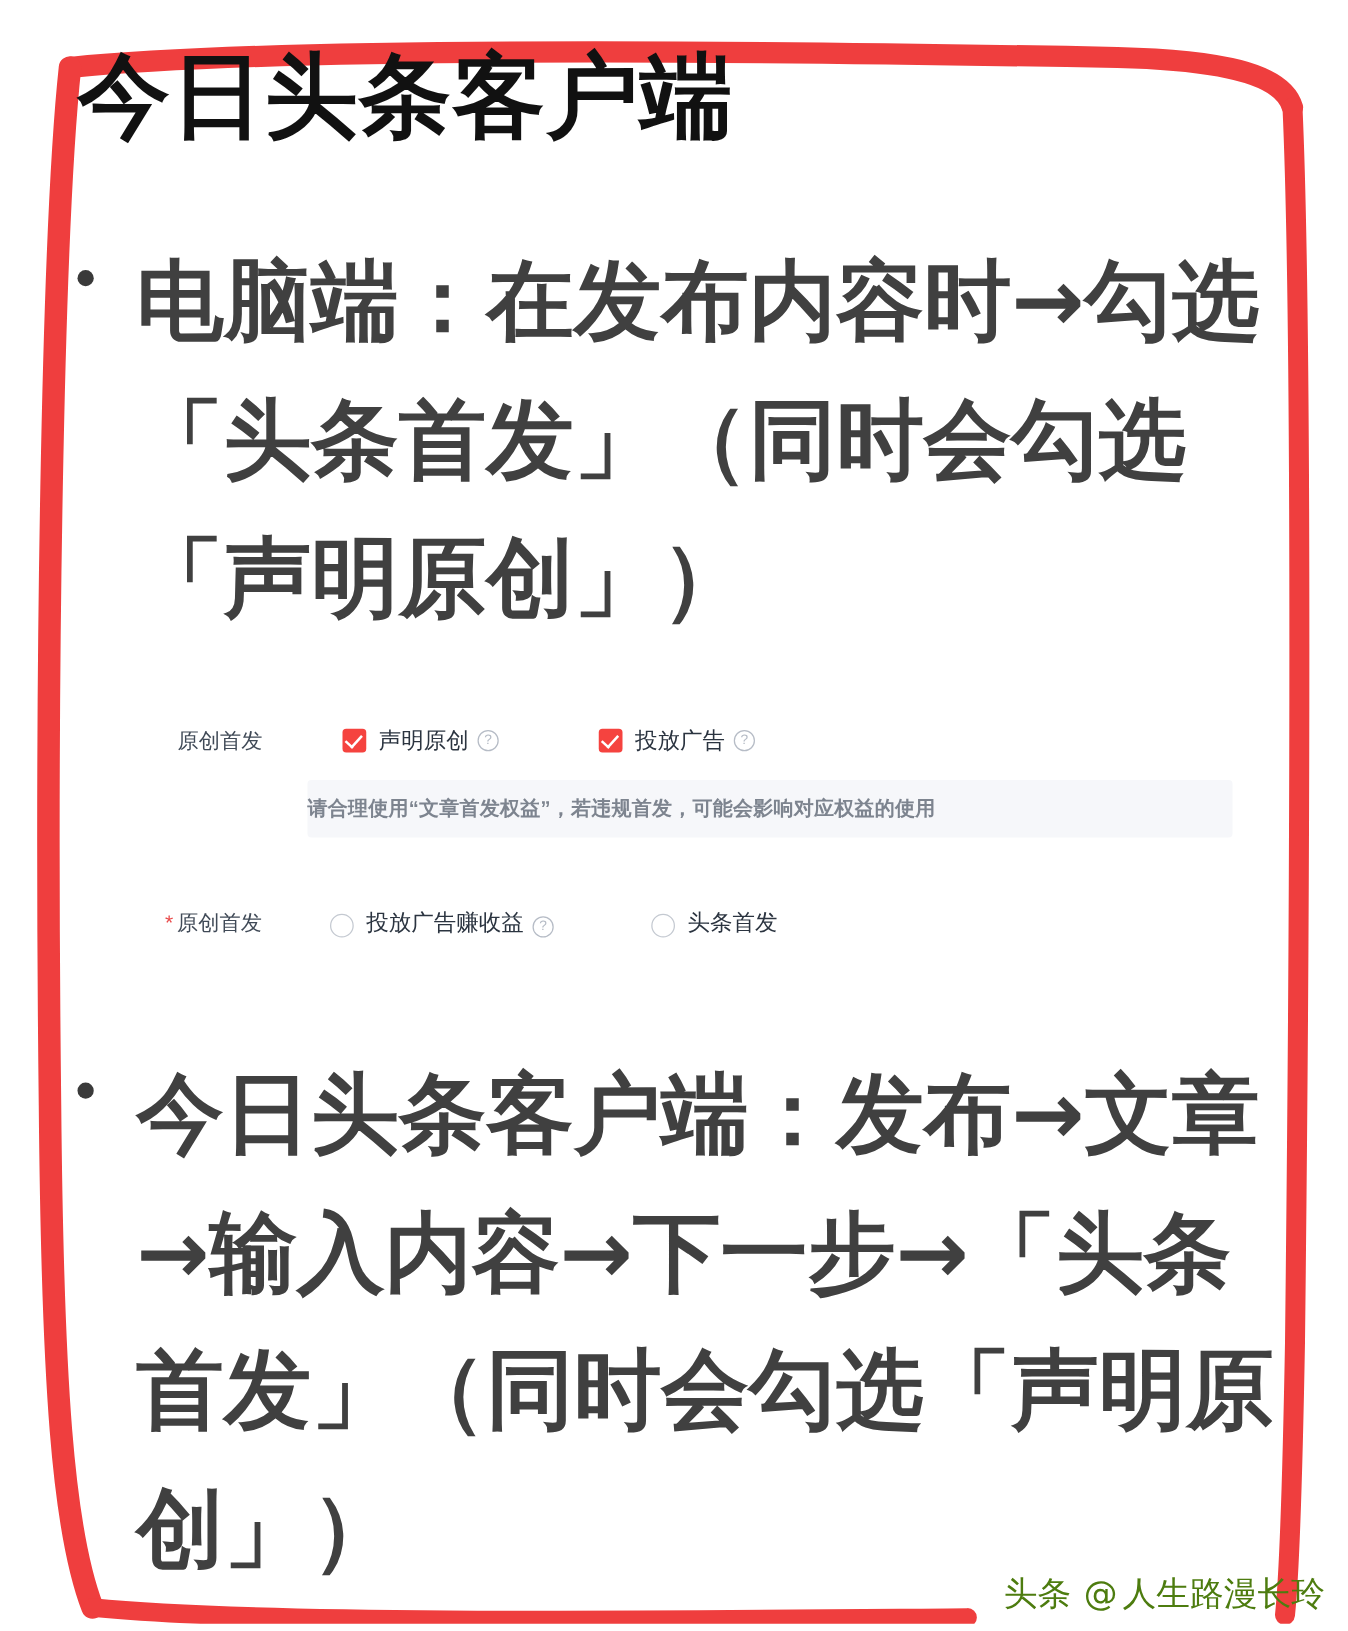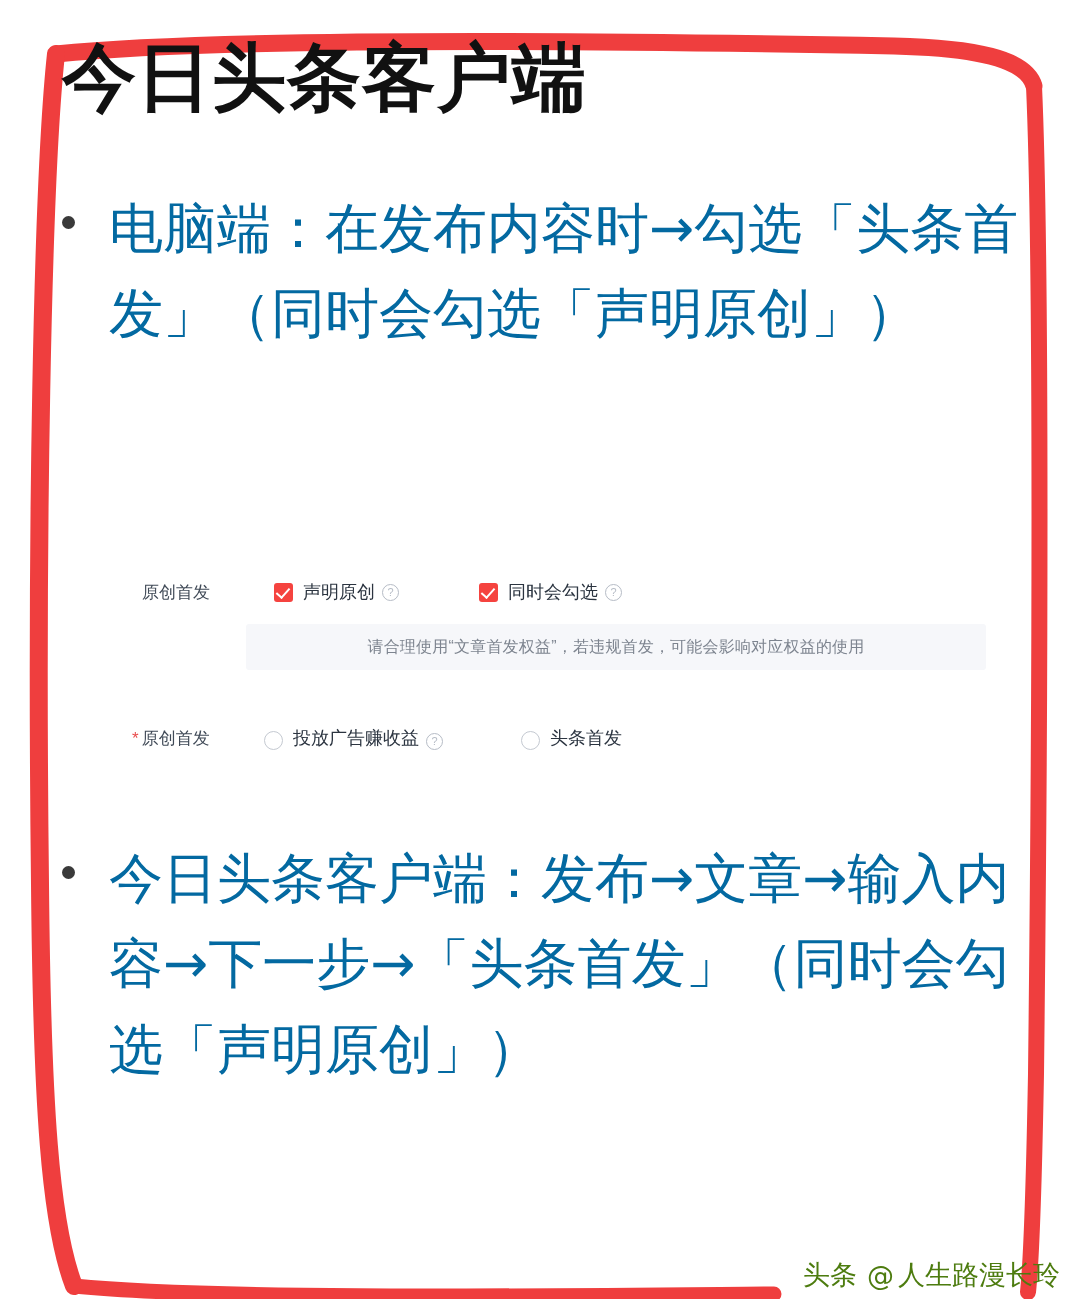--- a/index.html
+++ b/index.html
@@ -53,24 +53,24 @@
   .bullet-dot {
     width: 13px;
     height: 13px;
     border-radius: 50%;
     background: #3a3a3a;
     margin-top: 30px;
     margin-right: 34px;
     flex: none;
   }
   .bullet-text {
-    font-size: 54px;
+    font-size: 70px;
     line-height: 1.58;
-    color: #0369a1;
-    font-weight: 400;
+    color: #404040;
+    font-weight: 700;
     font-family: "DejaVu Sans", "Liberation Sans", sans-serif;
   }
 
   #bullet-1 { left: 62px; top: 186px; width: 960px; }
   #bullet-2 { left: 62px; top: 836px; width: 960px; }
 
   
   .form-shot {
     position: absolute;
     left: 128px;
@@ -166,21 +166,21 @@
   .notice-bar {
     position: absolute;
     left: 118px;
     top: 64px;
     width: 740px;
     height: 46px;
     background: #f6f7fa;
     border-radius: 3px;
     display: flex;
     align-items: center;
-    justify-content: center;
+    font-weight: bold;
   }
   .notice-text {
     font-size: 16px;
     color: #7d848f;
     letter-spacing: 0.2px;
   }
 
   
   .watermark {
     position: absolute;
@@ -222,21 +222,21 @@
       <span class="field-label">原创首发</span>
 
       <span class="checkbox-item">
         <span class="cb-box"></span>
         <span class="cb-label">声明原创</span>
         <span class="help-icon">?</span>
       </span>
 
       <span class="checkbox-item">
         <span class="cb-box"></span>
-        <span class="cb-label">同时会勾选</span>
+        <span class="cb-label">投放广告</span>
         <span class="help-icon">?</span>
       </span>
     </div>
 
     <div class="notice-bar">
       <span class="notice-text">请合理使用“文章首发权益”，若违规首发，可能会影响对应权益的使用</span>
     </div>
 
     <div class="form-row row-ads">
       <span class="field-label required">原创首发</span>

